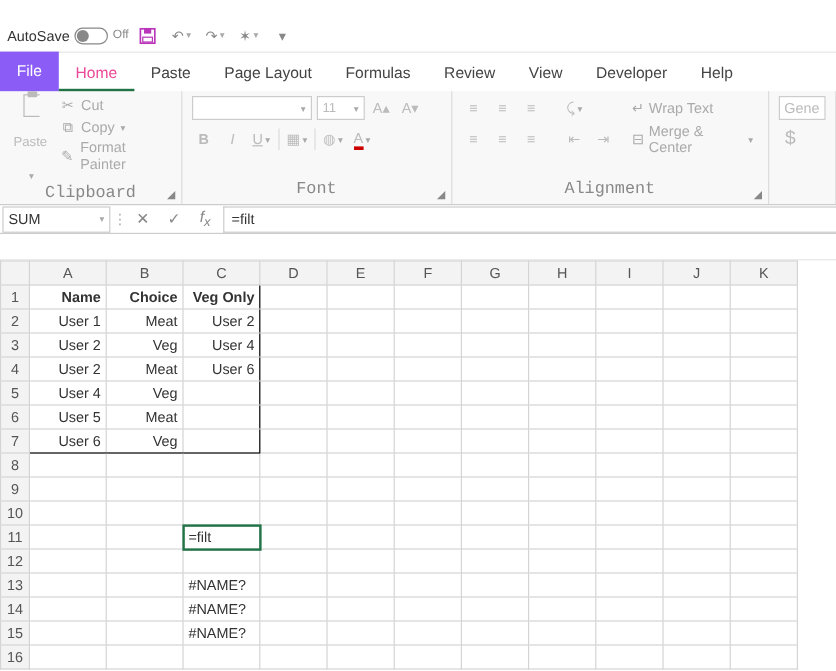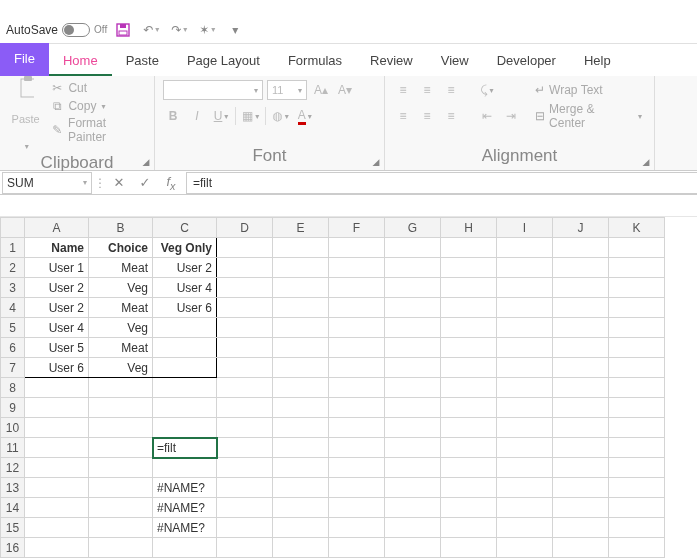--- a/index.html
+++ b/index.html
@@ -17,21 +17,21 @@
 
 .tabs { height: 32px; display: flex; align-items: flex-end; background: #fff; padding-left: 0; }
 .tab { padding: 6px 14px; font-size: 13px; color: #444; cursor: pointer; border-bottom: 2px solid transparent; }
 .tab.file { background: #8b5cf6; color: #fff; padding: 8px 14px; margin-top: 44px; }
 .tab.active { border-bottom: 2px solid #217346; color: #ec4899; font-weight: 400; }
 
 
 .ribbon { height: 95px; border-bottom: 1px solid #ccc; display: flex; background: #f8f8f8; }
 .group { border-right: 1px solid #ddd; padding: 4px 8px 2px 8px; display: flex; flex-direction: column; justify-content: space-between; position: relative; }
 .group-body { flex: 1; display: flex; gap: 6px; align-items: flex-start; color: #bbb; }
-.group-label { text-align: center; font-size: 17px; color: #888; padding: 2px 0; position: relative; }
+.group-label { text-align: center; font-size: 14px; color: #888; padding: 2px 0; position: relative; font-family: Liberation Mono, monospace; }
 .launcher { position: absolute; right: 2px; bottom: 2px; width: 12px; height: 12px; font-size: 9px; color: #888; display: flex; align-items: center; justify-content: center; border: 1px solid transparent; }
 .big-btn { width: 36px; display: flex; flex-direction: column; align-items: center; gap: 17px; font-size: 11px; color: #bbb; }
 .stack { display: flex; flex-direction: column; gap: 2px; }
 .stack-row { display: flex; align-items: center; gap: 3px; font-size: 12px; color: #aaa; }
 .icon-sq { width: 16px; height: 16px; display: flex; align-items: center; justify-content: center; }
 .font-box { border: 1px solid #ccc; height: 20px; padding: 0 4px; display: flex; align-items: center; color: #bbb; font-size: 12px; background: #fff; min-width: 100px; justify-content: space-between; }
 .size-box { border: 1px solid #ccc; height: 20px; width: 40px; padding: 0 4px; display: flex; align-items: center; justify-content: space-between; color: #bbb; font-size: 11px; background: #fff; }
 .row { display: flex; gap: 4px; align-items: center; }
 .ribbon-btn { height: 20px; min-width: 20px; display: flex; align-items: center; justify-content: center; color: #bbb; font-size: 12px; padding: 0 2px; }
 .ribbon-wide { display: flex; align-items: center; gap: 4px; color: #aaa; font-size: 12px; padding: 0 4px; height: 20px; }
@@ -238,20 +238,32 @@
             <span>⊟</span>
             <span>Merge &amp; Center</span>
             <span class="caret">▾</span>
           </div>
       </div>
     </div>
     <div class="group-label">Alignment</div>
     <div class="launcher">◢</div>
   </div>
 
+  <div class="group" style="flex:1">
+    <div class="group-body" style="flex-direction:column;gap:6px">
+      <div class="font-box" style="min-width:30px">
+          <span>Gene</span>
+        </div>
+      <div class="row">
+          <div class="ribbon-btn" style="font-size:16px">
+            <span>$</span>
+          </div>
+        </div>
+    </div>
+  </div>
 </div>
 
 <div class="fx-row">
   <div class="name-box">
     <span>SUM</span>
     <span class="caret">▾</span>
   </div>
   <div class="fx-sep">⋮</div>
   <div class="fx-btn">
       <span>✕</span>

